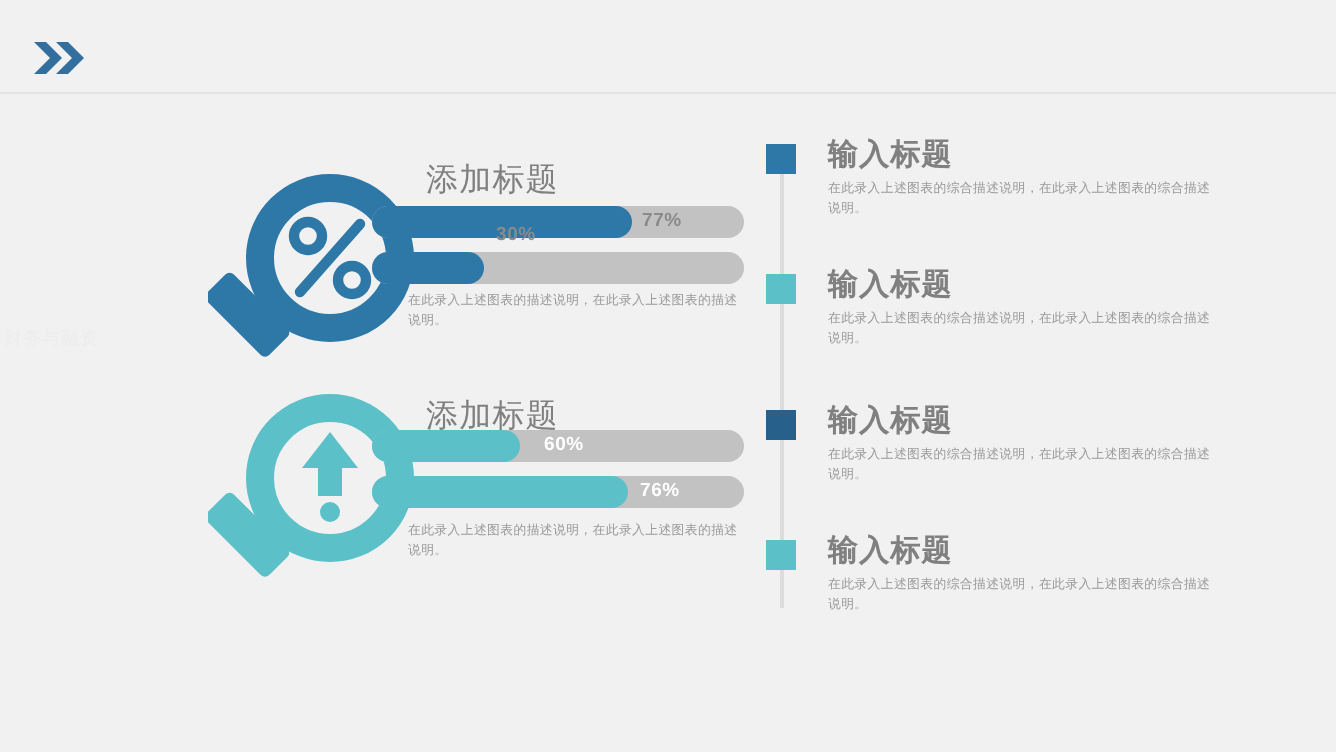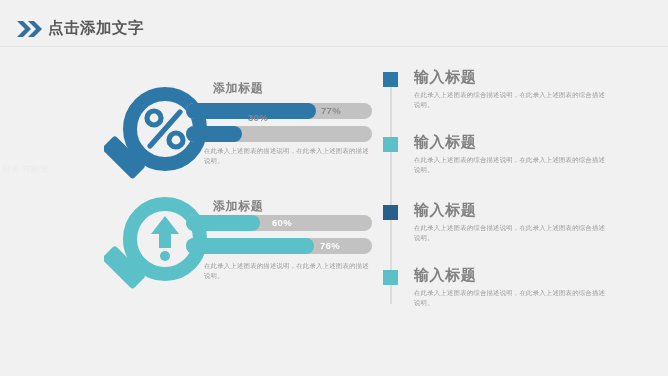--- a/index.html
+++ b/index.html
@@ -88,22 +88,22 @@
     font-size: 9.5px;
     font-weight: bold;
     color: #ffffff;
     line-height: 16px;
     letter-spacing: 0.3px;
   }
 
   
   .sec-title {
     position: absolute;
-    font-size: 12px;
-    font-weight: bold;
+    font-size: 16px;
+    font-weight: normal;
     color: #808080;
     letter-spacing: 0.6px;
     white-space: nowrap;
   }
   .sec-body {
     position: absolute;
     font-size: 6.4px;
     color: #9a9a9a;
     line-height: 10px;
     letter-spacing: 0.2px;
@@ -148,21 +148,20 @@
 
 <div id="slide">
 
   <div class="header">
     <span class="chev-icon">
       <svg width="26" height="16" viewBox="0 0 26 16">
         <path d="M0 0 L8 8 L0 16 L6 16 L14 8 L6 0 Z" fill="#336F9E"></path>
         <path d="M11 0 L19 8 L11 16 L17 16 L25 8 L17 0 Z" fill="#336F9E"></path>
       </svg>
     </span>
-    <div class="title-text">点击添加文字</div>
     <div class="header-rule"></div>
   </div>
 
   <div class="watermark">财务与融资</div>
 
   <div class="mag-group" style="left:104px; top:86px; width:120px; height:105px;">
     <svg class="mag-svg" width="120" height="105" viewBox="0 0 120 105">
 
       <rect x="-2" y="62" width="44" height="19" rx="3" transform="rotate(45 20 71)" fill="#2E78A8"></rect>
 

